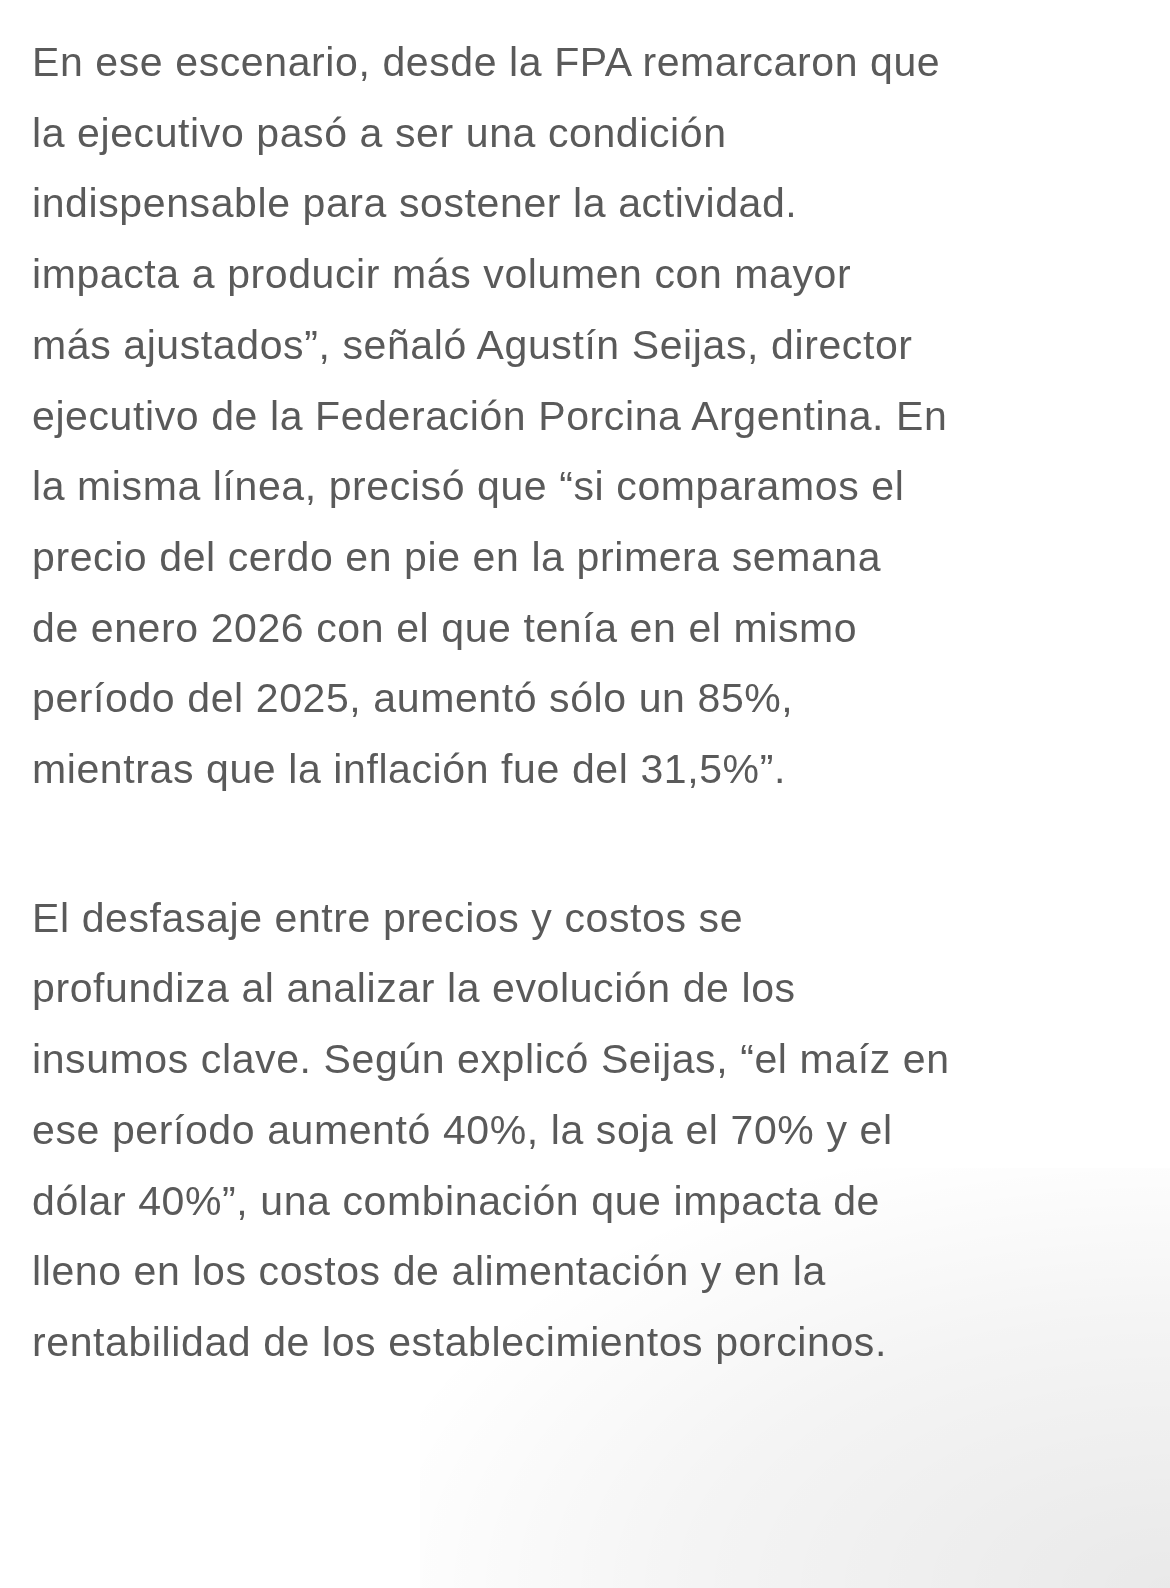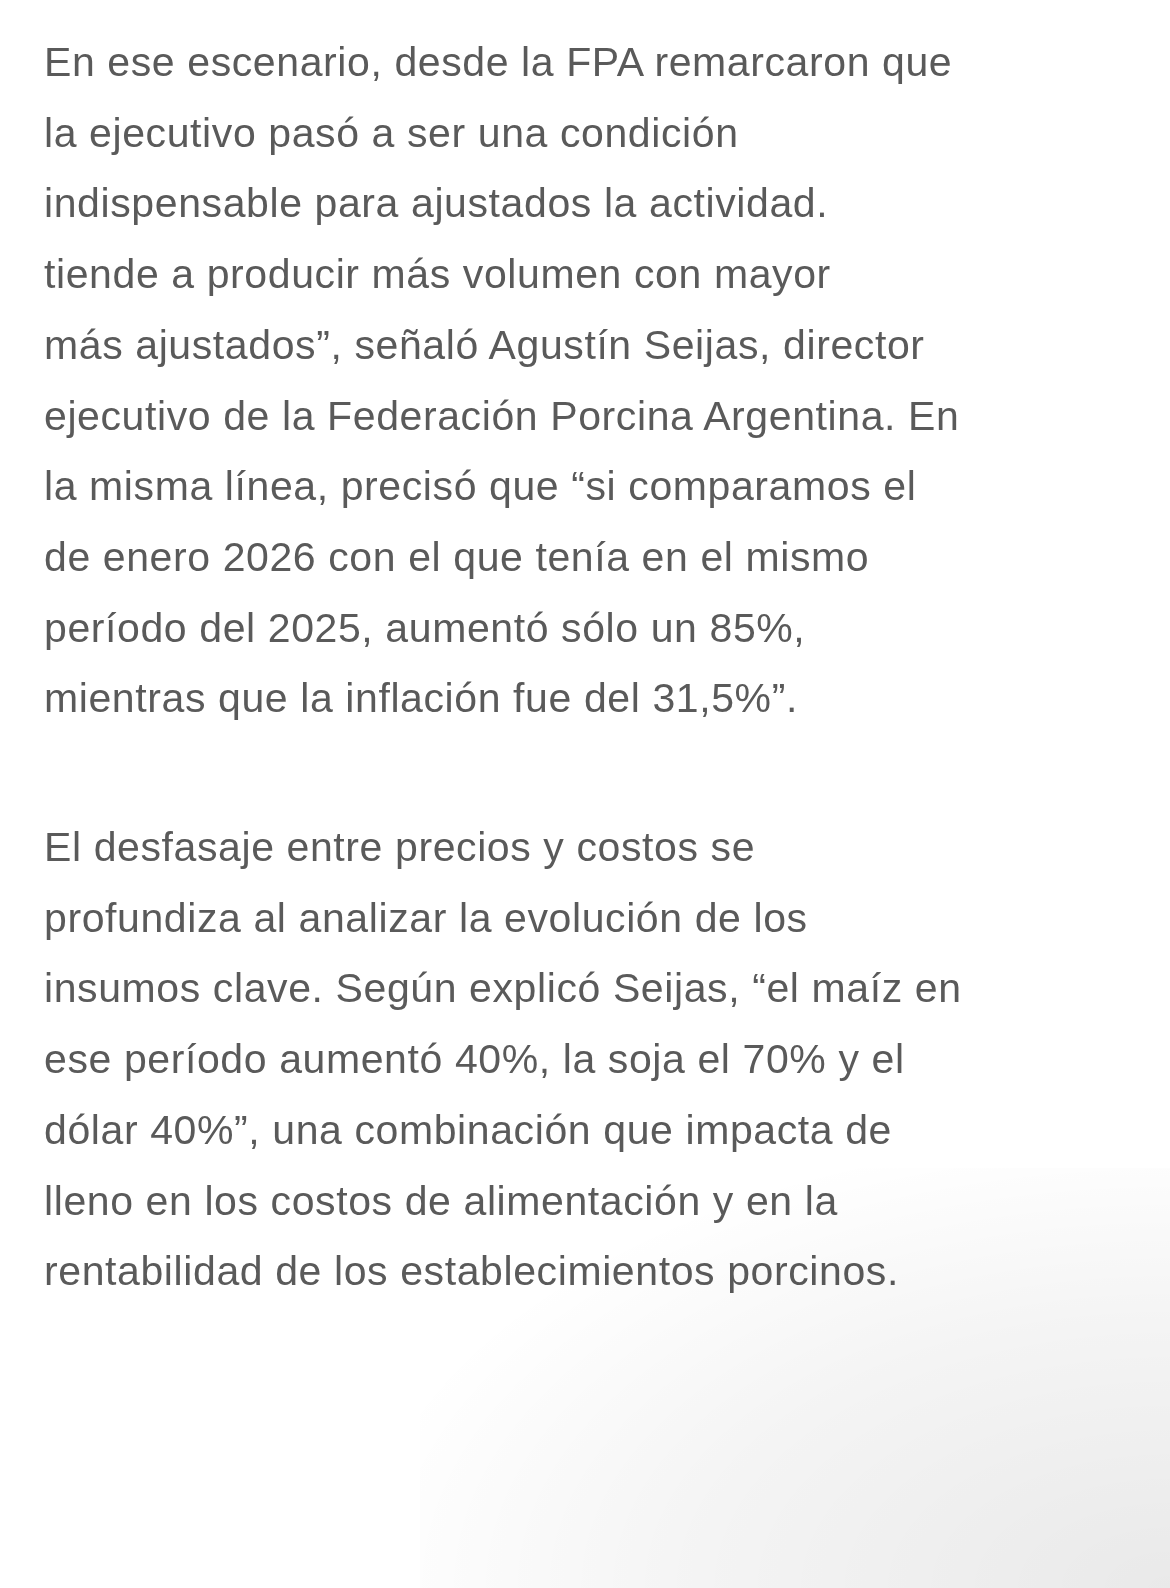--- a/index.html
+++ b/index.html
@@ -23,21 +23,21 @@
     width: 750px;
     height: 420px;
     background: radial-gradient(ellipse at 100% 100%,
                 rgba(0,0,0,0.085) 0%,
                 rgba(0,0,0,0.045) 45%,
                 rgba(0,0,0,0.0) 78%);
     pointer-events: none;
   }
   .article-body {
     position: relative;
-    padding: 27px 40px 0 44px;
+    padding: 27px 40px 0 32px;
     color: #5a5a5a;
     font-size: 41px;
     line-height: 70.7px;
     letter-spacing: 0.6px;
     font-weight: 400;
   }
   .article-body p {
     margin: 0 0 78px 0;
   }
   .line {
@@ -46,25 +46,26 @@
   }
 </style>
 </head>
 <body>
 
 <div class="article-body">
 
   <p>
     <span class="line">En ese escenario, desde la FPA remarcaron que</span>
     <span class="line">la ejecutivo pasó a ser una condición</span>
-    <span class="line">indispensable para ajustados la actividad.</span>
-    <span class="line">tiende a producir más volumen con mayor</span>
+    <span class="line">indispensable para sostener la actividad.</span>
+    <span class="line">impacta a producir más volumen con mayor</span>
     <span class="line">más ajustados”, señaló Agustín Seijas, director</span>
     <span class="line">ejecutivo de la Federación Porcina Argentina. En</span>
     <span class="line">la misma línea, precisó que “si comparamos el</span>
+    <span class="line">precio del cerdo en pie en la primera semana</span>
     <span class="line">de enero 2026 con el que tenía en el mismo</span>
     <span class="line">período del 2025, aumentó sólo un 85%,</span>
     <span class="line">mientras que la inflación fue del 31,5%”.</span>
   </p>
 
   <p>
     <span class="line">El desfasaje entre precios y costos se</span>
     <span class="line">profundiza al analizar la evolución de los</span>
     <span class="line">insumos clave. Según explicó Seijas, “el maíz en</span>
     <span class="line">ese período aumentó 40%, la soja el 70% y el</span>

